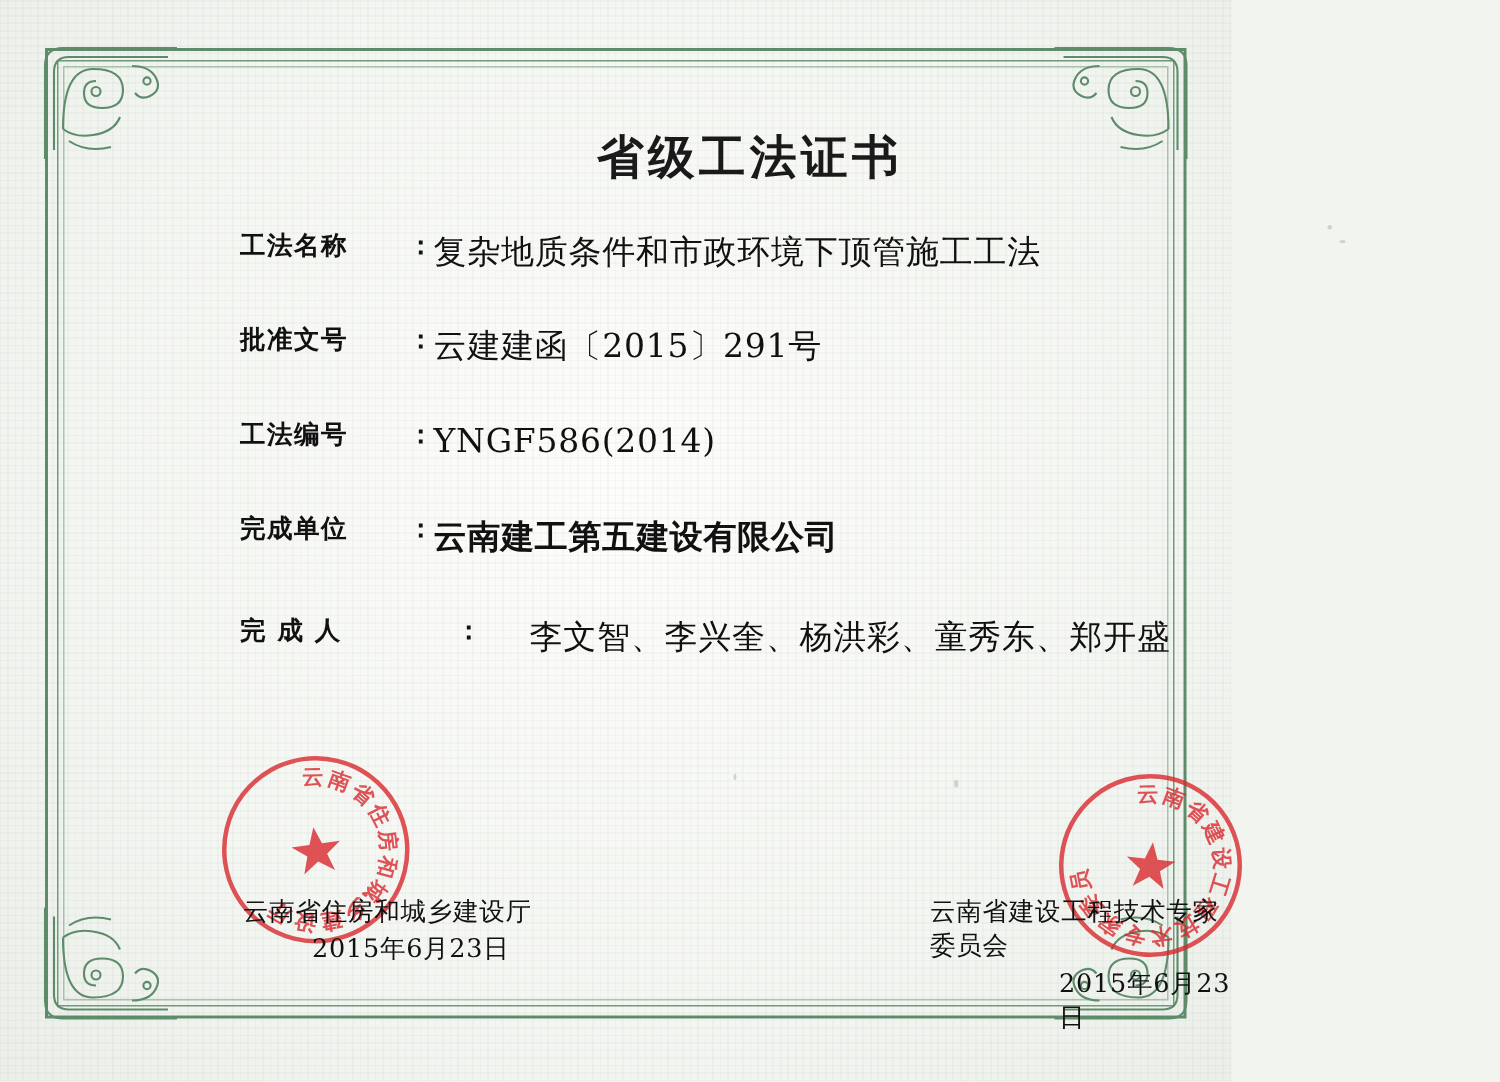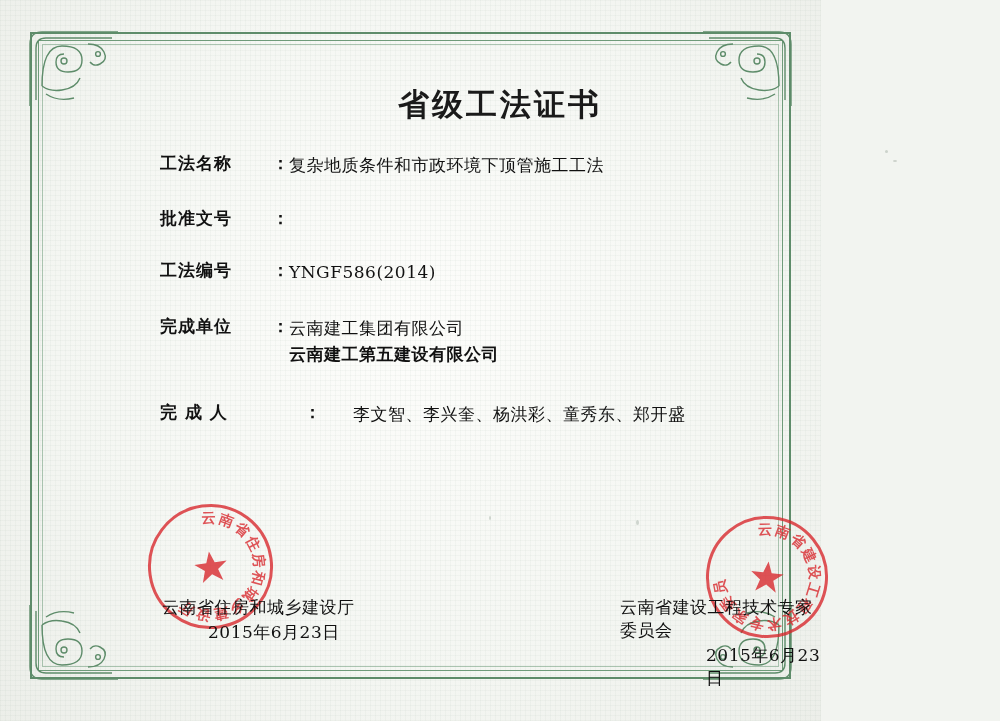--- a/index.html
+++ b/index.html
@@ -97,21 +97,21 @@
     font-family: "DejaVu Sans", "Liberation Sans", sans-serif;
     white-space: nowrap;
   }
   .field-colon {
     flex: 0 0 14px;
     font-size: 17px;
     font-weight: bold;
     color: #111;
   }
   .field-value {
-    font-size: 17px;
+    font-size: 22px;
     color: #111;
     letter-spacing: 0.5px;
     line-height: 1.55;
     font-family: "DejaVu Serif", "Liberation Serif", serif;
   }
   .field-row.unit { margin-bottom: 34px; }
   .field-row.people { margin-top: 30px; gap: 32px; }
   .field-value .line2 { display: block; font-weight: bold; }
 
   
@@ -255,33 +255,33 @@
 
     <div class="field-row">
       <div class="field-label">工法名称</div>
       <div class="field-colon">：</div>
       <div class="field-value">复杂地质条件和市政环境下顶管施工工法</div>
     </div>
 
     <div class="field-row">
       <div class="field-label">批准文号</div>
       <div class="field-colon">：</div>
+      <div class="field-value">云建建函〔2015〕291号</div>
     </div>
 
     <div class="field-row">
       <div class="field-label">工法编号</div>
       <div class="field-colon">：</div>
       <div class="field-value">YNGF586(2014)</div>
     </div>
 
     <div class="field-row unit">
       <div class="field-label">完成单位</div>
       <div class="field-colon">：</div>
       <div class="field-value">
-        <span>云南建工集团有限公司</span>
         <span class="line2">云南建工第五建设有限公司</span>
       </div>
     </div>
 
     <div class="field-row people">
       <div class="field-label">完 成 人</div>
       <div class="field-colon">：</div>
       <div class="field-value">李文智、李兴奎、杨洪彩、童秀东、郑开盛</div>
     </div>
 

